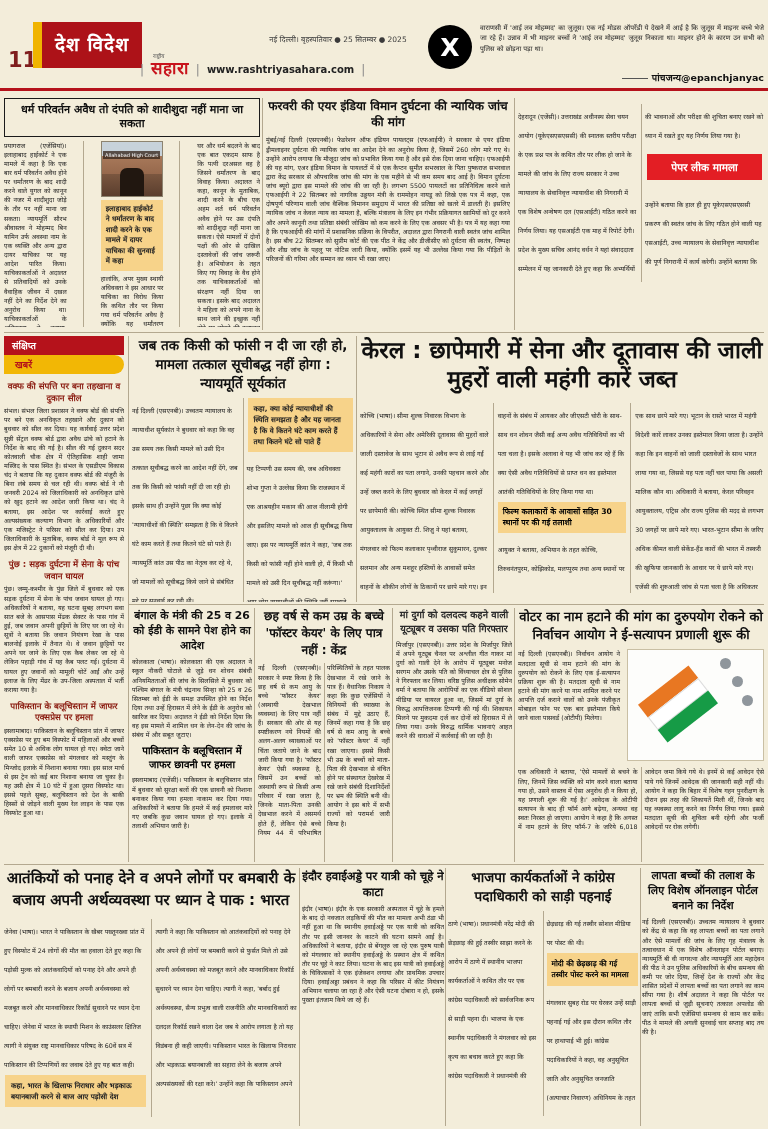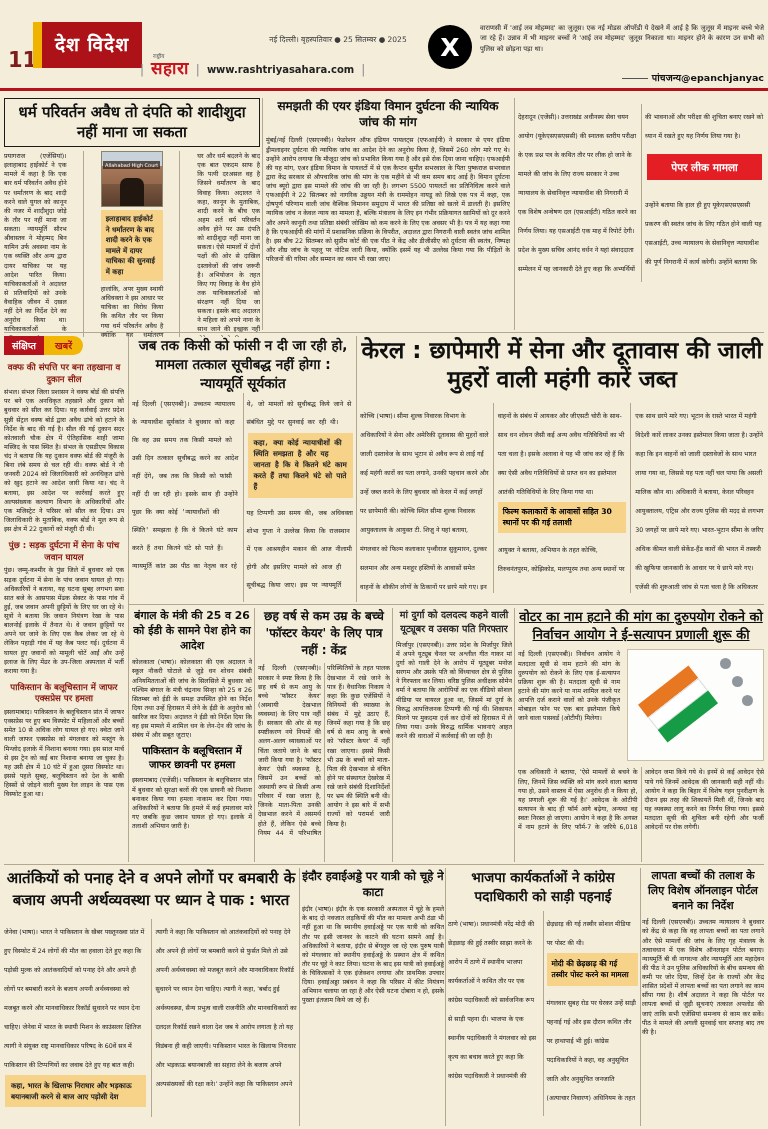--- a/index.html
+++ b/index.html
@@ -24,67 +24,67 @@
   .xcircle{left:428px;top:25px;width:44px;height:44px;border-radius:50%;background:#000;color:#fff;display:flex;align-items:center;justify-content:center;font-size:25px;font-weight:800;}
   .tweet{left:480px;top:23px;width:284px;font-size:6.7px;line-height:1.55;text-align:justify;color:#222;}
   .handlerow{left:480px;top:71px;width:284px;text-align:right;font-size:9.5px;font-weight:700;color:#111;}
   .hdash{display:inline-block;width:26px;border-top:1.5px solid #555;vertical-align:middle;margin-right:4px;}
   .redrule{left:0;top:88px;width:768px;height:3px;background:#b5121b;}
   
   .hr1{background:#b3a88f;height:1px;}
   .vr1{background:#b3a88f;width:1px;}
   
   .artA{left:4px;top:98px;width:256px;height:232px;}
-  .a-hl{border:1.5px solid #1a1a1a;padding:4px 8px;font-size:15px;line-height:1.3;}
+  .a-hl{border:1.5px solid #1a1a1a;padding:4px 8px;font-size:11px;line-height:1.3;}
   .a-cols{display:flex;margin-top:4px;height:186px;overflow:hidden;}
   .mcol{flex:1;min-width:0;}
   .mcol + .mcol{border-left:1px solid #b3a88f;padding-left:17px;margin-left:16px;}
   .photo{height:54px;position:relative;border:1px solid #8d8470;background:linear-gradient(180deg,#c7d2da 0%,#c7d2da 26%,#a8795a 26%,#96684c 60%,#7a563f 60%,#5a3e2e 100%);overflow:hidden;margin-bottom:3px;}
   .photo-label{position:absolute;top:9px;right:2px;font-size:5px;color:#fff;background:rgba(55,38,28,.78);padding:1px 2px;}
   .gate{position:absolute;bottom:0;left:30%;width:40%;height:52%;background:#211710;border-radius:7px 7px 0 0;}
   .ycard{background:#f7d38a;padding:4px 5px;font-size:7px;font-weight:600;line-height:1.5;color:#222;text-align:left;margin:3px 0;}
   
   .artB{left:266px;top:98px;width:244px;height:232px;}
   .b-hl{font-size:12px;line-height:1.35;}
   .b-body{margin-top:5px;height:184px;}
   
   .artC{left:518px;top:98px;width:246px;height:232px;}
   .c-hl{font-size:15px;font-weight:800;line-height:1.3;}
   .c-body{margin-top:6px;height:178px;columns:2;column-gap:8px;column-rule:1px solid #b3a88f;}
   .redtag{background:#e31e24;color:#fff;font-weight:700;font-size:10.5px;text-align:center;padding:6px 4px;margin:12px 2px;}
   
   .sidebar{left:4px;top:336px;width:120px;height:526px;}
-  .sb-head{display:flex;margin-bottom:4px;}
+  .sb-head{display:flex;margin-bottom:4px;flex-direction:column;}
   .sb-k1{background:#b5121b;color:#fff;font-size:9.5px;font-weight:700;padding:3px 8px;}
   .sb-k2{background:#f2b705;color:#b5121b;font-size:9.5px;font-weight:700;padding:3px 11px;border-radius:0 10px 10px 0;}
   .sb-title{font-size:8.6px;font-weight:700;color:#8b1d12;text-align:center;line-height:1.35;margin:7px 0 2px;}
   
   .artPh{left:132px;top:336px;width:222px;height:266px;}
   .ph-hl{font-size:13.5px;font-weight:800;line-height:1.4;}
-  .ph-body{height:212px;columns:2;column-gap:7px;column-rule:1px solid #b3a88f;font-family:Liberation Mono, monospace;}
+  .ph-body{margin-top:5px;height:212px;columns:2;column-gap:7px;column-rule:1px solid #b3a88f;}
   .yquote{background:#f7d38a;padding:5px 6px;font-size:7.2px;font-weight:700;line-height:1.55;margin:4px 1px;color:#222;text-align:left;}
   
   .artKr{left:360px;top:336px;width:404px;height:266px;}
   .kr-hl{font-size:23px;font-weight:800;line-height:1.28;}
   .kr-body{margin-top:8px;height:190px;columns:3;column-gap:9px;column-rule:1px solid #b3a88f;}
   .yhl{background:#f7d38a;padding:4px 5px;font-weight:700;font-size:7.7px;line-height:1.5;margin:4px 0;text-align:left;}
   
   .artBn{left:132px;top:608px;width:120px;height:254px;}
   .bn-hl{font-size:10.8px;line-height:1.4;}
   .bn-hl2{font-size:10px;font-weight:700;text-align:center;line-height:1.4;margin:5px 0 3px;}
   
   .artFs{left:258px;top:608px;width:132px;height:254px;}
   .fs-hl{font-size:12px;font-weight:800;line-height:1.4;}
   .fs-body{margin-top:5px;height:208px;columns:2;column-gap:6px;column-rule:1px solid #b3a88f;}
   
   .artDg{left:396px;top:608px;width:116px;height:254px;}
   .dg-hl{font-size:9.6px;font-weight:600;color:#2a2a2a;line-height:1.45;}
   
   .artVt{left:518px;top:608px;width:246px;height:254px;}
-  .vt-hl{font-size:13px;font-weight:800;line-height:1.4;text-decoration:underline;}
+  .vt-hl{font-size:13px;font-weight:800;line-height:1.4;}
   .vt-row{display:flex;gap:7px;margin-top:5px;}
   .vt-b1{width:102px;}
   .eci{flex:1;height:110px;background:#fdfdfb;border:1px solid #c9bfa4;position:relative;overflow:hidden;}
   .eci-dot{position:absolute;width:11px;height:11px;border-radius:50%;background:#8f969c;}
   .eci-flag{position:absolute;left:18px;top:30px;width:64px;height:48px;transform:rotate(-38deg);}
   .eci-s1{height:16px;background:#e87722;}
   .eci-s2{height:16px;background:#ffffff;border:1px solid #ddd;box-sizing:border-box;}
   .eci-s3{height:16px;background:#169b46;}
   .vt-b2{margin-top:6px;height:102px;columns:2;column-gap:7px;column-rule:1px solid #b3a88f;}
   
@@ -141,21 +141,21 @@
           <span class="gate"></span>
         </div>
         <div class="ycard">इलाहाबाद हाईकोर्ट ने धर्मांतरण के बाद शादी करने के एक मामले में दायर याचिका की सुनवाई में कहा</div>
         <div class="bt">हालांकि, अपर मुख्य स्थायी अधिवक्ता ने इस आधार पर याचिका का विरोध किया कि कथित तौर पर किया गया धर्म परिवर्तन अवैध है क्योंकि यह धर्मांतरण विरोधी कानून द्वारा निर्धारित प्रक्रिया का उल्लंघन कर किया गया था। अदालत ने इस दलील को स्वीकार करते हुए कहा कि विधिवत धर्म परिवर्तन के बिना ऐसे विवाह को वैध नहीं माना जा सकता।</div>
       </div>
       <div class="mcol bt">घर और धर्म बदलने के बाद एक बात एकदम साफ है कि पत्नी दरअसल वह है जिसने धर्मांतरण के बाद विवाह किया। अदालत ने कहा, कानून के मुताबिक, शादी करने के बीच एक अहम शर्त धर्म परिवर्तन अवैध होने पर उस दंपति को शादीशुदा नहीं माना जा सकता। ऐसे मामलों में दोनों पक्षों की ओर से दाखिल दस्तावेजों की जांच जरूरी है। अभियोजन के तहत किए गए विवाह के वैध होने तक याचिकाकर्ताओं को संरक्षण नहीं दिया जा सकता। इसके बाद अदालत ने महिला को अपने नाना के साथ जाने की इच्छुक नहीं होने पर छोड़ने की इजाजत दी और याचिका खारिज कर दी।</div>
     </div>
   </div>
 
   <div class="abs artB clip">
-    <div class="hl b-hl">समझती की एयर इंडिया विमान दुर्घटना की न्यायिक जांच की मांग</div>
+    <div class="hl b-hl">फरवरी की एयर इंडिया विमान दुर्घटना की न्यायिक जांच की मांग</div>
     <div class="bt b-body clip">मुंबई/नई दिल्ली (एसएनबी)। फेडरेशन ऑफ इंडियन पायलट्स (एफआईपी) ने सरकार से एयर इंडिया ड्रीमलाइनर दुर्घटना की न्यायिक जांच का आदेश देने का अनुरोध किया है, जिसमें 260 लोग मारे गए थे। उन्होंने आरोप लगाया कि मौजूदा जांच को प्रभावित किया गया है और इसे रोक दिया जाना चाहिए। एफआईपी की यह मांग, एअर इंडिया विमान के पायलटों में से एक कैप्टन सुमीत सभरवाल के पिता पुष्कराज सभरवाल द्वारा केंद्र सरकार से औपचारिक जांच की मांग के एक महीने से भी कम समय बाद आई है। विमान दुर्घटना जांच ब्यूरो द्वारा इस मामले की जांच की जा रही है। लगभग 5500 पायलटों का प्रतिनिधित्व करने वाले एफआईपी ने 22 सितम्बर को नागरिक उड्डयन मंत्री के राममोहन नायडू को लिखे एक पत्र में कहा, एक दोषपूर्ण परिणाम वाली जांच वैश्विक विमानन समुदाय में भारत की प्रतिष्ठा को खतरे में डालती है। इसलिए न्यायिक जांच न केवल न्याय का मामला है, बल्कि मंत्रालय के लिए इन गंभीर प्रक्रियागत खामियों को दूर करने और अपने कानूनी तथा प्रतिष्ठा संबंधी जोखिम को कम करने के लिए एक अवसर भी है। पत्र में यह कहा गया है कि एफआईपी की मांगों में प्रशासनिक प्रक्रिया के विपरीत, अदालत द्वारा निगरानी वाली स्वतंत्र जांच शामिल है। इस बीच 22 सितम्बर को सुप्रीम कोर्ट की एक पीठ ने केंद्र और डीजीसीए को दुर्घटना की स्वतंत्र, निष्पक्ष और शीघ्र जांच के पहलू पर नोटिस जारी किया, क्योंकि इसमें यह भी उल्लेख किया गया कि पीड़ितों के परिजनों की गरिमा और सम्मान का ध्यान भी रखा जाए।</div>
   </div>
 
   <div class="abs artC clip">
     <div class="c-body clip">
       <span class="bt">देहरादून (एजेंसी)। उत्तराखंड अधीनस्थ सेवा चयन आयोग (यूकेएसएसएससी) की स्नातक स्तरीय परीक्षा के एक प्रश्न पत्र के कथित तौर पर लीक हो जाने के मामले की जांच के लिए राज्य सरकार ने उच्च न्यायालय के सेवानिवृत्त न्यायाधीश की निगरानी में एक विशेष अन्वेषण दल (एसआईटी) गठित करने का निर्णय लिया। यह एसआईटी एक माह में रिपोर्ट देगी। प्रदेश के मुख्य सचिव आनंद वर्धन ने यहां संवाददाता सम्मेलन में यह जानकारी देते हुए कहा कि अभ्यर्थियों की भावनाओं और परीक्षा की शुचिता बनाए रखने को ध्यान में रखते हुए यह निर्णय लिया गया है।</span>
       <div class="redtag">पेपर लीक मामला</div>
       <span class="bt">उन्होंने बताया कि हाल ही हुए यूकेएसएसएससी प्रकरण की स्वतंत्र जांच के लिए गठित होने वाली यह एसआईटी, उच्च न्यायालय के सेवानिवृत्त न्यायाधीश की पूर्ण निगरानी में कार्य करेगी। उन्होंने बताया कि सेवानिवृत्त न्यायाधीश द्वारा प्रदेश के सभी जिलों का भ्रमण भी किया जाएगा। मुख्य सचिव ने कहा कि कोई भी व्यक्ति इस प्रकरण से संबंधित तथ्य, सूचना या जानकारी न्यायाधीश या एसआईटी को दे सकता है। मुख्य सचिव ने कहा कि एसआईटी द्वारा यह पूरी जांच प्रक्रिया एक माह में पूर्ण की जाएगी। उन्होंने कहा कि जांच में दोषी पाए जाने वाले व्यक्तियों के खिलाफ कठोर कार्रवाई की जाएगी। वरिष्ठ नौकरशाह ने कहा कि भविष्य में ऐसी घटनाओं की पुनरावृत्ति रोकने के लिए आवश्यक सभी कदम उठाए जाएंगे। वर्धन ने यह भी कहा कि राज्य सरकार हरिद्वार में स्थित संबंधित परीक्षा केंद्र में तैनात कक्ष निरीक्षक या सुपरवाइजर या किसी भी अन्य उस व्यक्ति के खिलाफ भी कार्रवाई करेगी जिसकी लापरवाही की वजह से यह घटना हुई। उन्होंने कहा कि राज्य सरकार, यूकेएसएसएससी से भी अनुरोध करेगी कि जब तक यह जांच पूरी न हो तब तक के लिए इस परीक्षा के संबंध में उसे कोई कार्रवाई न की जाए।</span>
     </div>
   </div>

